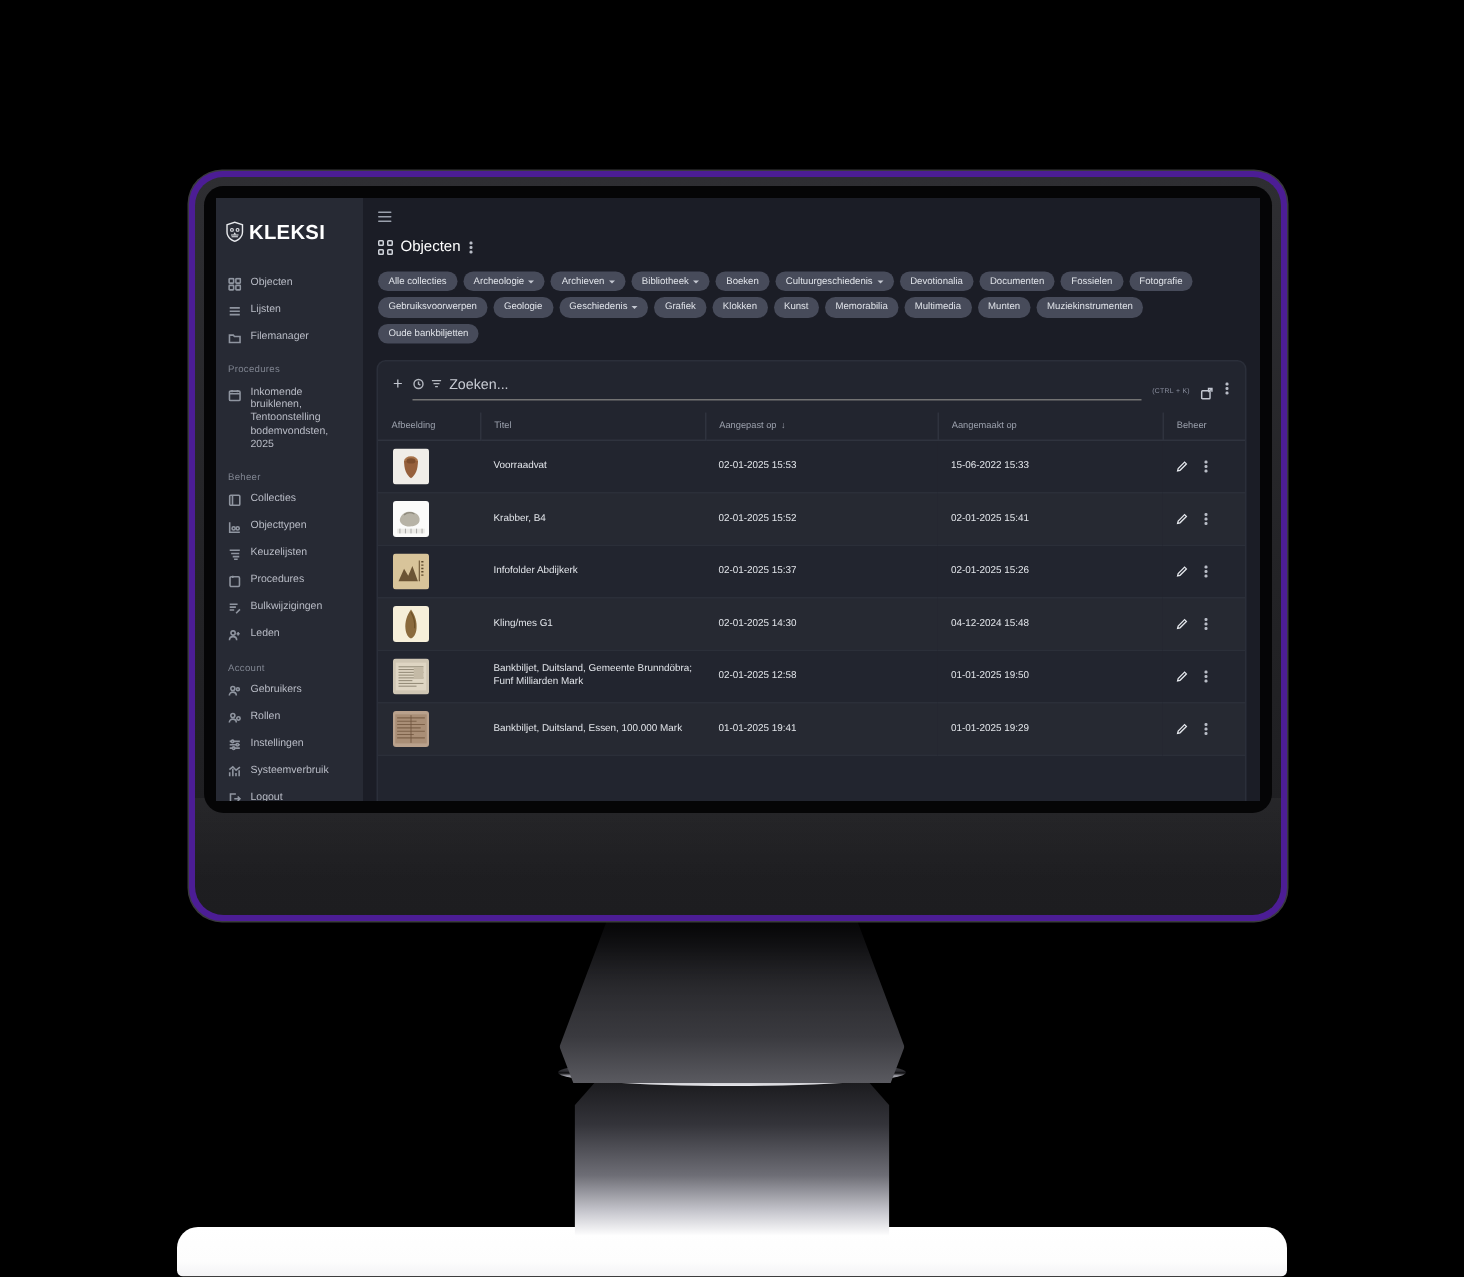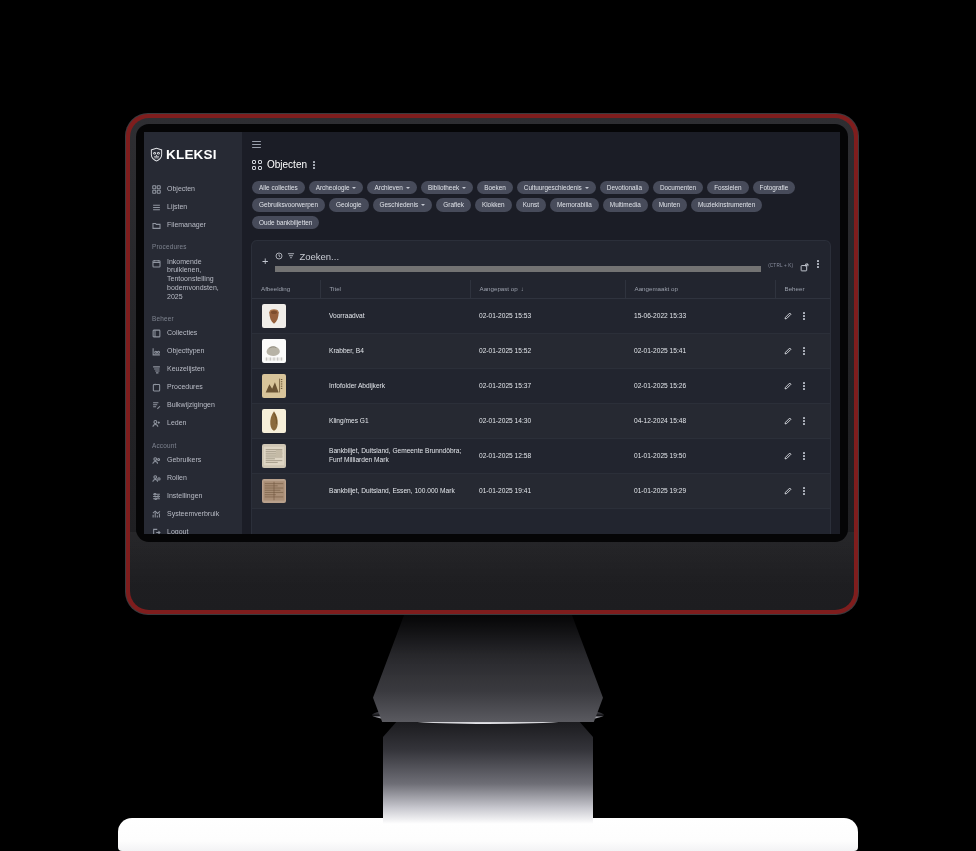--- a/index.html
+++ b/index.html
@@ -4,21 +4,21 @@
 <style>
   * { margin:0; padding:0; box-sizing:border-box; }
   html,body { width:976px; height:851px; background:#000; overflow:hidden; }
   body { font-family:"Liberation Sans", sans-serif; }
 
   .scene { position:relative; width:976px; height:851px; background:#000; }
 
   
   .monitor {
     position:absolute; left:126px; top:114px; width:732px; height:500px;
-    background:#7f1d1d; border-radius:22px;
+    background:#4c1d95; border-radius:22px;
     box-shadow:0 0 0 1px #3a3a3e, 0 12px 40px rgba(0,0,0,.9);
   }
   .monitor-inner {
     position:absolute; left:4px; top:4px; right:4px; bottom:4px;
     border-radius:19px;
     background:linear-gradient(180deg,#2e2e32 0%,#232326 55%,#1d1d20 100%);
   }
   .bezel {
     position:absolute; left:10px; top:10px; width:712px; height:418px;
     background:#050506; border-radius:13px; overflow:hidden;
@@ -108,21 +108,21 @@
   }
   .chev { width:0; height:0; border-left:2.4px solid transparent; border-right:2.4px solid transparent; border-top:2.8px solid #c5c9d2; }
 
   .panel {
     margin:12px 10px 0 10px; background:#22252f; border-radius:5px 5px 0 0;
     flex:1; display:flex; flex-direction:column; overflow:hidden;
     box-shadow:0 0 0 1px #2b2f3a;
   }
   .searchbar { display:flex; align-items:flex-end; gap:7px; padding:10px 10px 0 10px; }
   .plus { color:#c3c7d1; font-size:11px; line-height:1; padding-bottom:5px; cursor:pointer; }
-  .search-field { flex:1; border-bottom:6px solid #737373; display:flex; align-items:center; gap:4px; padding-bottom:4px; }
+  .search-field { flex:1; border-bottom:1px solid #737373; display:flex; align-items:center; gap:4px; padding-bottom:4px; }
   .s-ico { width:8px; height:8px; display:block; opacity:.85; }
   .s-ico svg { width:8px; height:8px; display:block; stroke:#cdd1d9; fill:none; stroke-width:1.4; }
   .search-ph { color:#c9ccd4; font-size:9.5px; }
   .kbd { color:#8b90a0; font-size:4.6px; letter-spacing:.2px; padding-bottom:4px; }
   .export-ico { width:9px; height:9px; padding-bottom:3px; }
   .export-ico svg { width:9px; height:9px; display:block; stroke:#c3c7d1; fill:none; stroke-width:1.3; }
 
   table { width:100%; border-collapse:collapse; margin-top:8px; }
   thead th {
     text-align:left; color:#9ba0ac; font-size:6.2px; font-weight:400;

